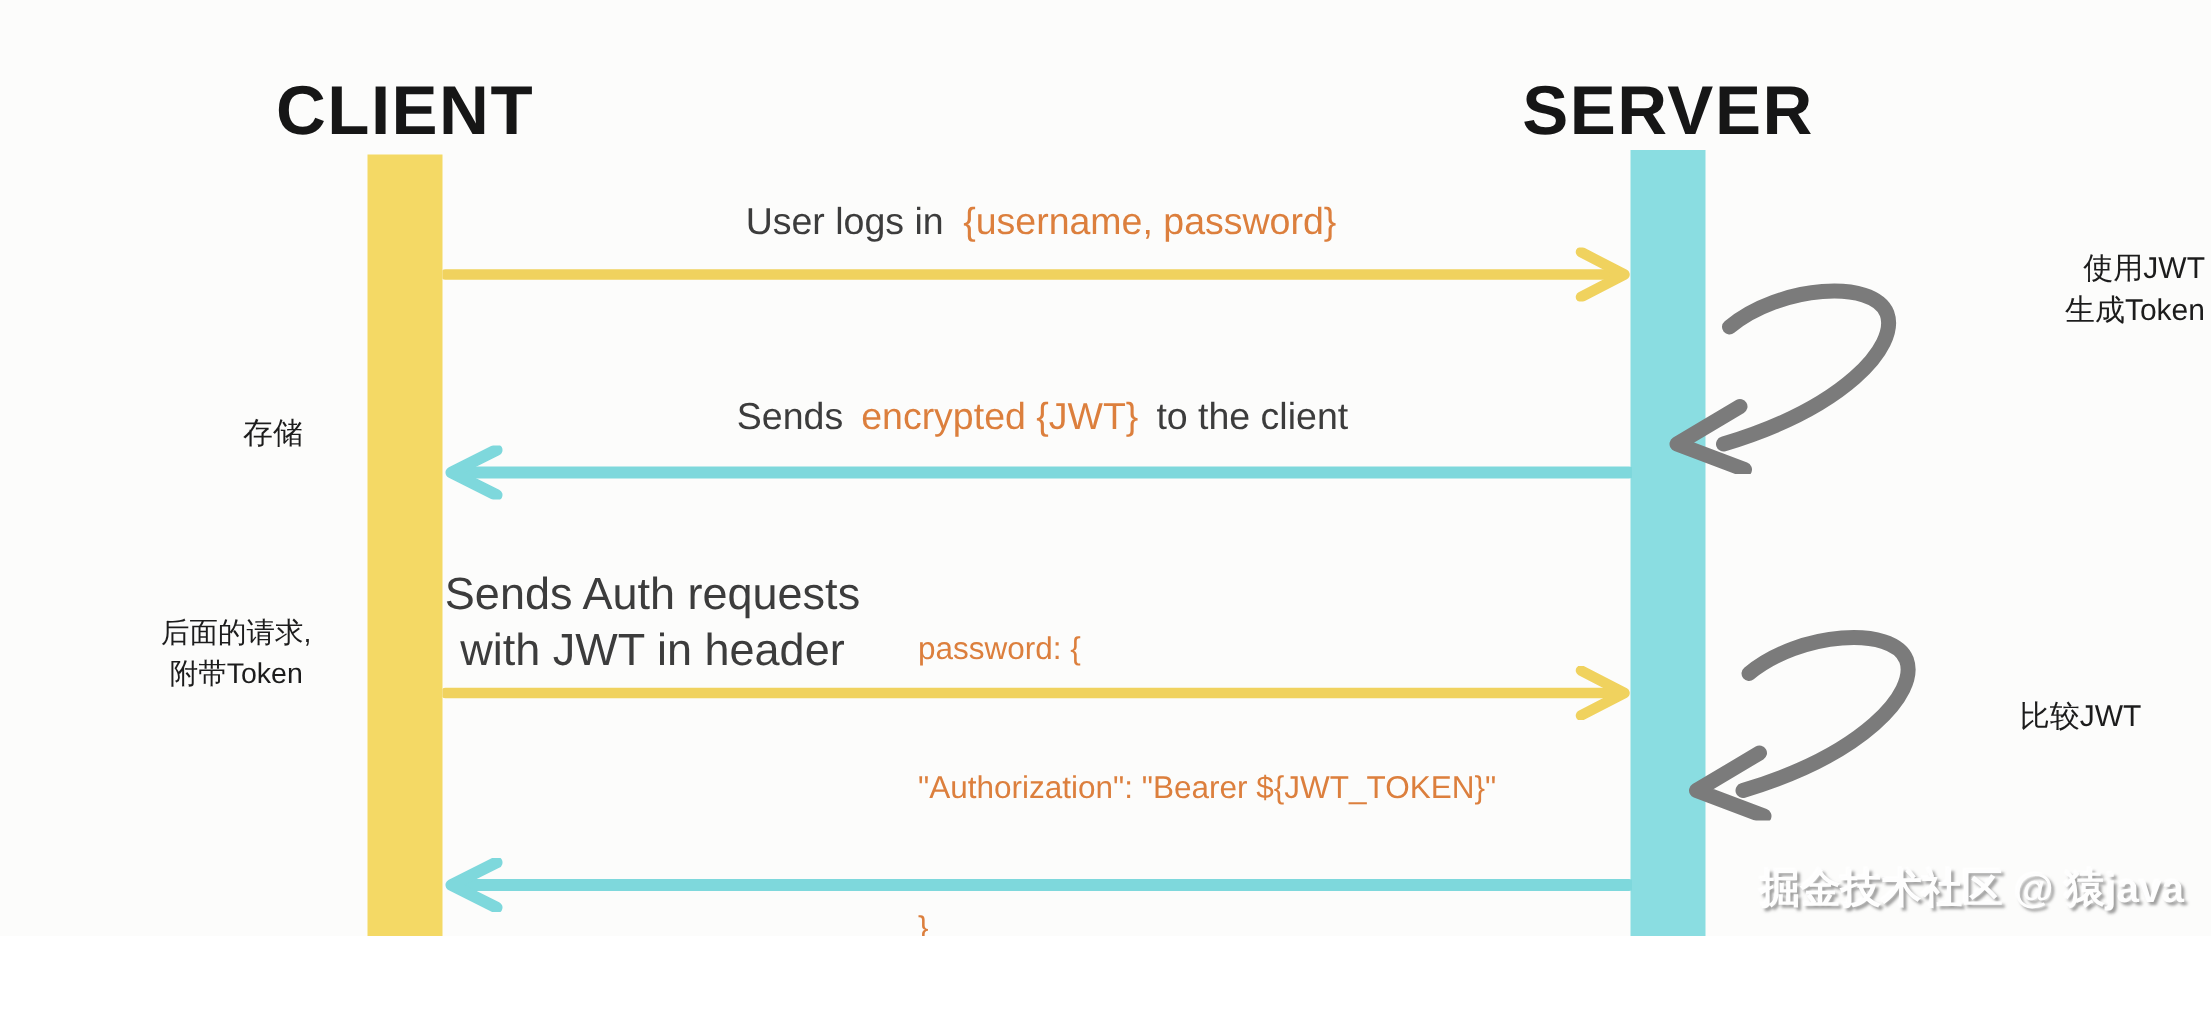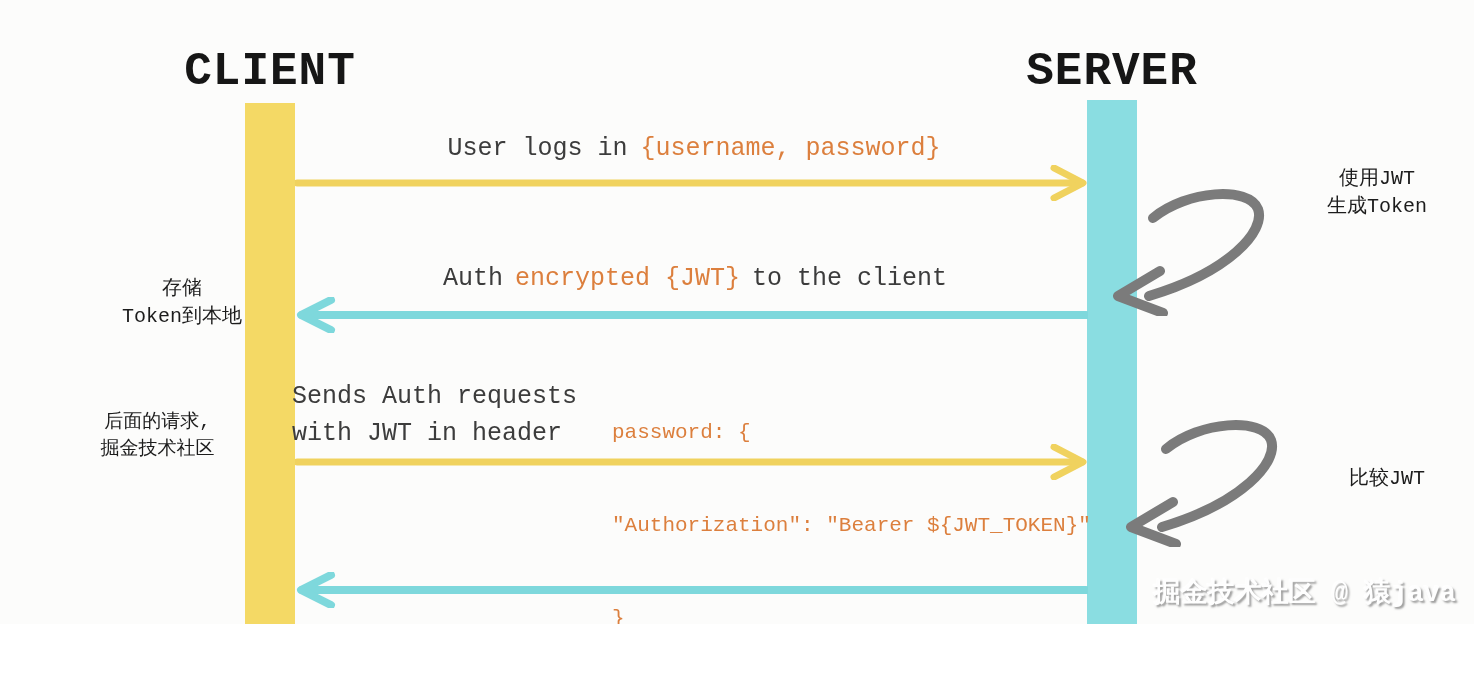--- a/index.html
+++ b/index.html
@@ -1,21 +1,21 @@
 <!DOCTYPE html>
 <html><head>
 <meta charset="utf-8">
 <style>
   html,body{margin:0;padding:0;background:#ffffff;}
   .stage{
     position:relative;
     width:1474px;height:624px;
     background:#fcfcfb;
     overflow:hidden;
-    font-family:Liberation Mono, monospace;
+    font-family:Liberation Sans, sans-serif;
   }
   .actor-title{
     position:absolute;
     width:280px;
     text-align:center;
     font-size:46px;
     font-weight:900;
     letter-spacing:1px;
     color:#161616;
     top:46px;
@@ -36,40 +36,40 @@
     font-size:25px;
     color:#3C3C3C;
     white-space:nowrap;
   }
   .msg .payload{color:#DC7F3D;margin:0 2px 0 13px;}
   .msg .payload.mid{margin:0 12px;}
 
   .msg-auth{
     position:absolute;
     left:292px;top:378px;width:286px;
-    text-align:left;
-    font-size:25px;line-height:37px;
+    text-align:center;
+    font-size:30px;line-height:37px;
     color:#3C3C3C;
   }
   .code-block{
     position:absolute;
     left:612px;top:355px;
     font-size:21px;line-height:31px;
     color:#DC7F3D;
     text-align:left;
     white-space:pre;
   }
 
   .note{
     position:absolute;
     color:#1C1C1C;
   }
   .note.store{left:77px;top:275px;width:210px;text-align:center;font-size:20px;line-height:28px;}
   .note.later{left:50px;top:409px;width:215px;text-align:center;font-size:19px;line-height:27px;}
-  .note.generate{left:1284px;top:165px;width:186px;text-align:center;font-size:20px;line-height:28px;}
+  .note.generate{left:1284px;top:165px;width:186px;text-align:right;font-size:20px;line-height:28px;}
   .note.compare{left:1278px;top:464px;width:186px;text-align:center;font-size:20px;margin-left:16px;}
 
   .h-arrow{position:absolute;display:block;}
   .h-arrow polyline,.h-arrow line{fill:none;stroke-linecap:round;stroke-linejoin:round;}
   .yellow-stroke{stroke:#F0D25E;}
   .cyan-stroke{stroke:#7ED8DC;}
 
   .curved-arrow{position:absolute;display:block;}
   .curved-arrow path{fill:none;stroke:#7B7B7B;stroke-linecap:round;stroke-linejoin:round;}
 
@@ -96,21 +96,21 @@
 
   <div class="msg" style="top:134px;">
     <span>User logs in</span><span class="payload">{username, password}</span>
   </div>
   <svg class="h-arrow" style="left:295px;top:165px;" width="795" height="36">
     <line class="yellow-stroke" x1="2" y1="18" x2="787" y2="18" stroke-width="7"></line>
     <polyline class="yellow-stroke" points="759,3 788,18 759,33" stroke-width="7"></polyline>
   </svg>
 
   <div class="msg" style="top:264px;">
-    <span>Auth</span><span class="payload mid">encrypted {JWT}</span><span>to the client</span>
+    <span>Sends</span><span class="payload mid">encrypted {JWT}</span><span>to the client</span>
   </div>
   <svg class="h-arrow" style="left:296px;top:297px;" width="792" height="36">
     <line class="cyan-stroke" x1="790" y1="18" x2="6" y2="18" stroke-width="8"></line>
     <polyline class="cyan-stroke" points="35,3 5,18 35,33" stroke-width="8"></polyline>
   </svg>
 
   <div class="msg-auth">
     <div>Sends Auth requests</div>
     <div>with JWT in header</div>
   </div>
@@ -133,25 +133,24 @@
     <path d="M 48,34 C 82,6 144,2 153,25 C 161,47 124,88 44,112" stroke-width="10"></path>
     <path d="M 55,87 L 13,112 L 58,129" stroke-width="10"></path>
   </svg>
   <svg class="curved-arrow" style="left:1118px;top:415px;" width="172" height="132" viewBox="0 0 172 132">
     <path d="M 48,34 C 82,6 144,2 153,25 C 161,47 124,88 44,112" stroke-width="10"></path>
     <path d="M 55,87 L 13,112 L 58,129" stroke-width="10"></path>
   </svg>
 
   <div class="note store">
     <div>存储</div>
-    <div>Token到本地</div>
   </div>
   <div class="note later">
     <div>后面的请求,</div>
-    <div>掘金技术社区</div>
+    <div>附带Token</div>
   </div>
   <div class="note generate">
     <div>使用JWT</div>
     <div>生成Token</div>
   </div>
   <div class="note compare">
     <span>比较JWT</span>
   </div>
 
   <div class="watermark">掘金技术社区 @ 猿java</div>

